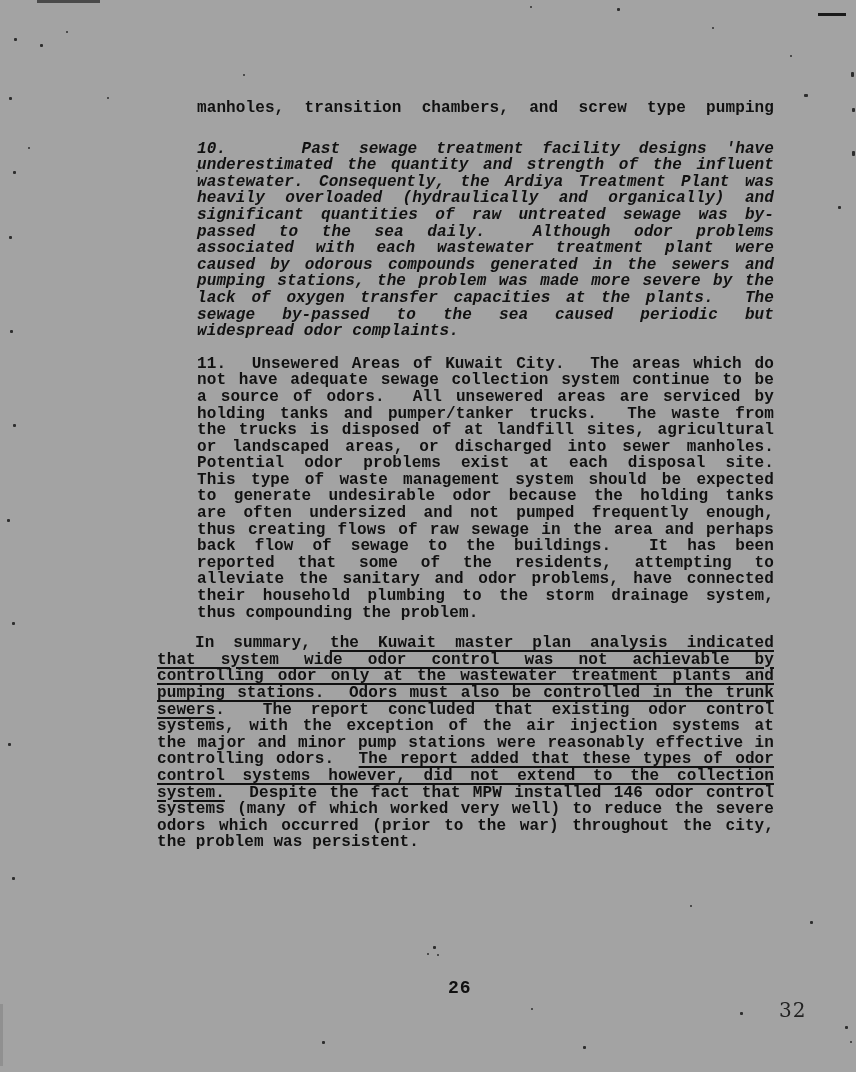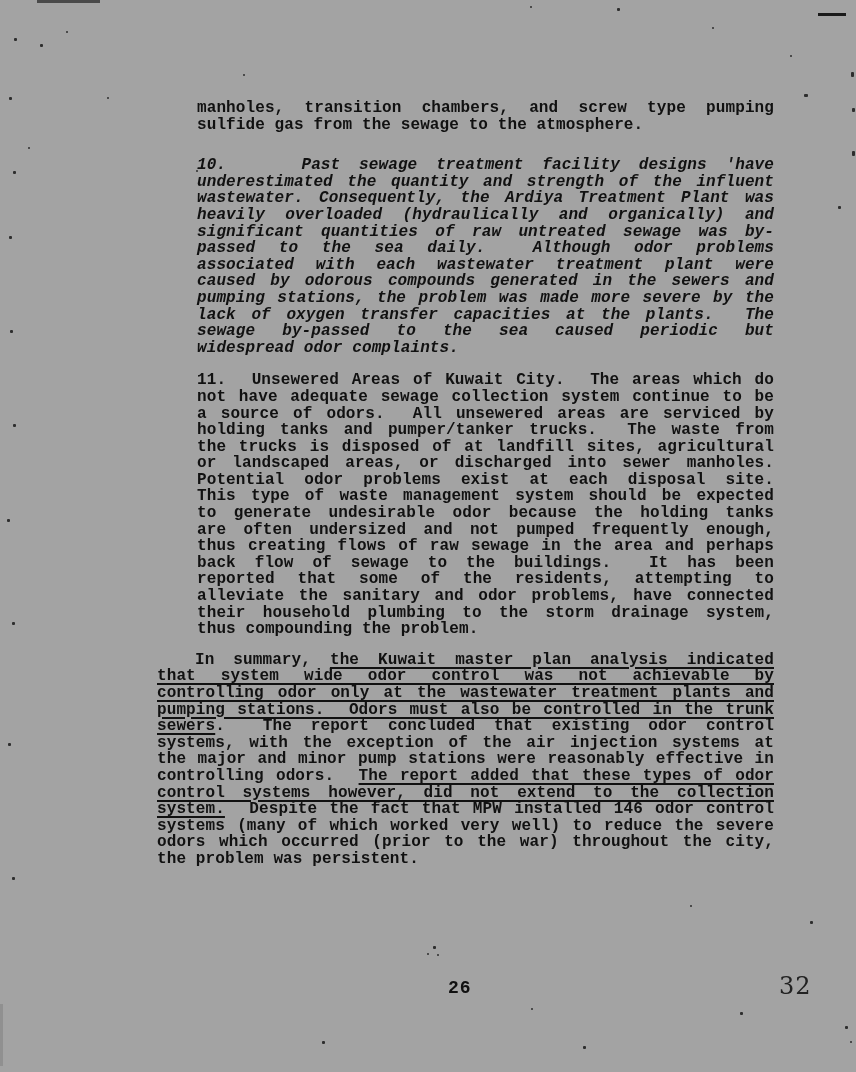--- a/index.html
+++ b/index.html
@@ -30,35 +30,35 @@
   }
   .line.last{text-align-last:left;}
   .line.ind{text-indent:38px;}
   .u{text-decoration:underline;text-decoration-thickness:1.6px;text-underline-offset:2.5px;}
   .footer-num{
     position:absolute;top:978px;left:448px;
     font-size:18px;letter-spacing:1px;font-weight:bold;
     font-family:"Liberation Mono","DejaVu Sans Mono",monospace;
   }
   .stamp-num{
-    position:absolute;top:972px;left:779px;
-    font-size:24px;font-weight:normal;color:#222;
+    position:absolute;top:998px;left:779px;
+    font-size:20px;font-weight:normal;color:#222;
     font-family:"DejaVu Serif","Liberation Serif",serif;
     letter-spacing:1px;
   }
   .bar{position:absolute;}
   .speck{position:absolute;background:#2e2e2e;border-radius:1px;}
 </style>
 </head>
 <body>
 
 <div class="page">
 
   <main class="body-text">
-    <section class="para indented p-cont"><div class="line"><span>manholes, transition chambers, and screw type pumping</span></div><div class="line last"><span>sulfide gas from the sewage to the atmosphere.</span></div></section>
+    <section class="para indented p-cont"><div class="line"><span>manholes, transition chambers, and screw type pumping</span></div></section>
 
     <section class="para indented p-10"><div class="line"><span>10.    Past sewage treatment facility designs 'have</span></div><div class="line"><span>underestimated the quantity and strength of the influent</span></div><div class="line"><span>wastewater. Consequently, the Ardiya Treatment Plant was</span></div><div class="line"><span>heavily overloaded (hydraulically and organically) and</span></div><div class="line"><span>significant quantities of raw untreated sewage was by-</span></div><div class="line"><span>passed to the sea daily.  Although odor problems</span></div><div class="line"><span>associated with each wastewater treatment plant were</span></div><div class="line"><span>caused by odorous compounds generated in the sewers and</span></div><div class="line"><span>pumping stations, the problem was made more severe by the</span></div><div class="line"><span>lack of oxygen transfer capacities at the plants.  The</span></div><div class="line"><span>sewage by-passed to the sea caused periodic but</span></div><div class="line last"><span>widespread odor complaints.</span></div></section>
 
     <section class="para indented p-11"><div class="line"><span>11.  Unsewered Areas of Kuwait City.  The areas which do</span></div><div class="line"><span>not have adequate sewage collection system continue to be</span></div><div class="line"><span>a source of odors.  All unsewered areas are serviced by</span></div><div class="line"><span>holding tanks and pumper/tanker trucks.  The waste from</span></div><div class="line"><span>the trucks is disposed of at landfill sites, agricultural</span></div><div class="line"><span>or landscaped areas, or discharged into sewer manholes.</span></div><div class="line"><span>Potential odor problems exist at each disposal site.</span></div><div class="line"><span>This type of waste management system should be expected</span></div><div class="line"><span>to generate undesirable odor because the holding tanks</span></div><div class="line"><span>are often undersized and not pumped frequently enough,</span></div><div class="line"><span>thus creating flows of raw sewage in the area and perhaps</span></div><div class="line"><span>back flow of sewage to the buildings.  It has been</span></div><div class="line"><span>reported that some of the residents, attempting to</span></div><div class="line"><span>alleviate the sanitary and odor problems, have connected</span></div><div class="line"><span>their household plumbing to the storm drainage system,</span></div><div class="line last"><span>thus compounding the problem.</span></div></section>
 
     <section class="para full p-summary"><div class="line ind"><span>In summary, </span><span class="u">the Kuwait master plan analysis indicated</span></div><div class="line"><span class="u">that system wide odor control was not achievable by</span></div><div class="line"><span class="u">controlling odor only at the wastewater treatment plants and</span></div><div class="line"><span class="u">pumping stations.  Odors must also be controlled in the trunk</span></div><div class="line"><span class="u">sewers</span><span>.  The report concluded that existing odor control</span></div><div class="line"><span>systems, with the exception of the air injection systems at</span></div><div class="line"><span>the major and minor pump stations were reasonably effective in</span></div><div class="line"><span>controlling odors.  </span><span class="u">The report added that these types of odor</span></div><div class="line"><span class="u">control systems however, did not extend to the collection</span></div><div class="line"><span class="u">system.</span><span>  Despite the fact that MPW installed 146 odor control</span></div><div class="line"><span>systems (many of which worked very well) to reduce the severe</span></div><div class="line"><span>odors which occurred (prior to the war) throughout the city,</span></div><div class="line last"><span>the problem was persistent.</span></div></section>
   </main>
 
   <span class="footer-num">26</span>
 

